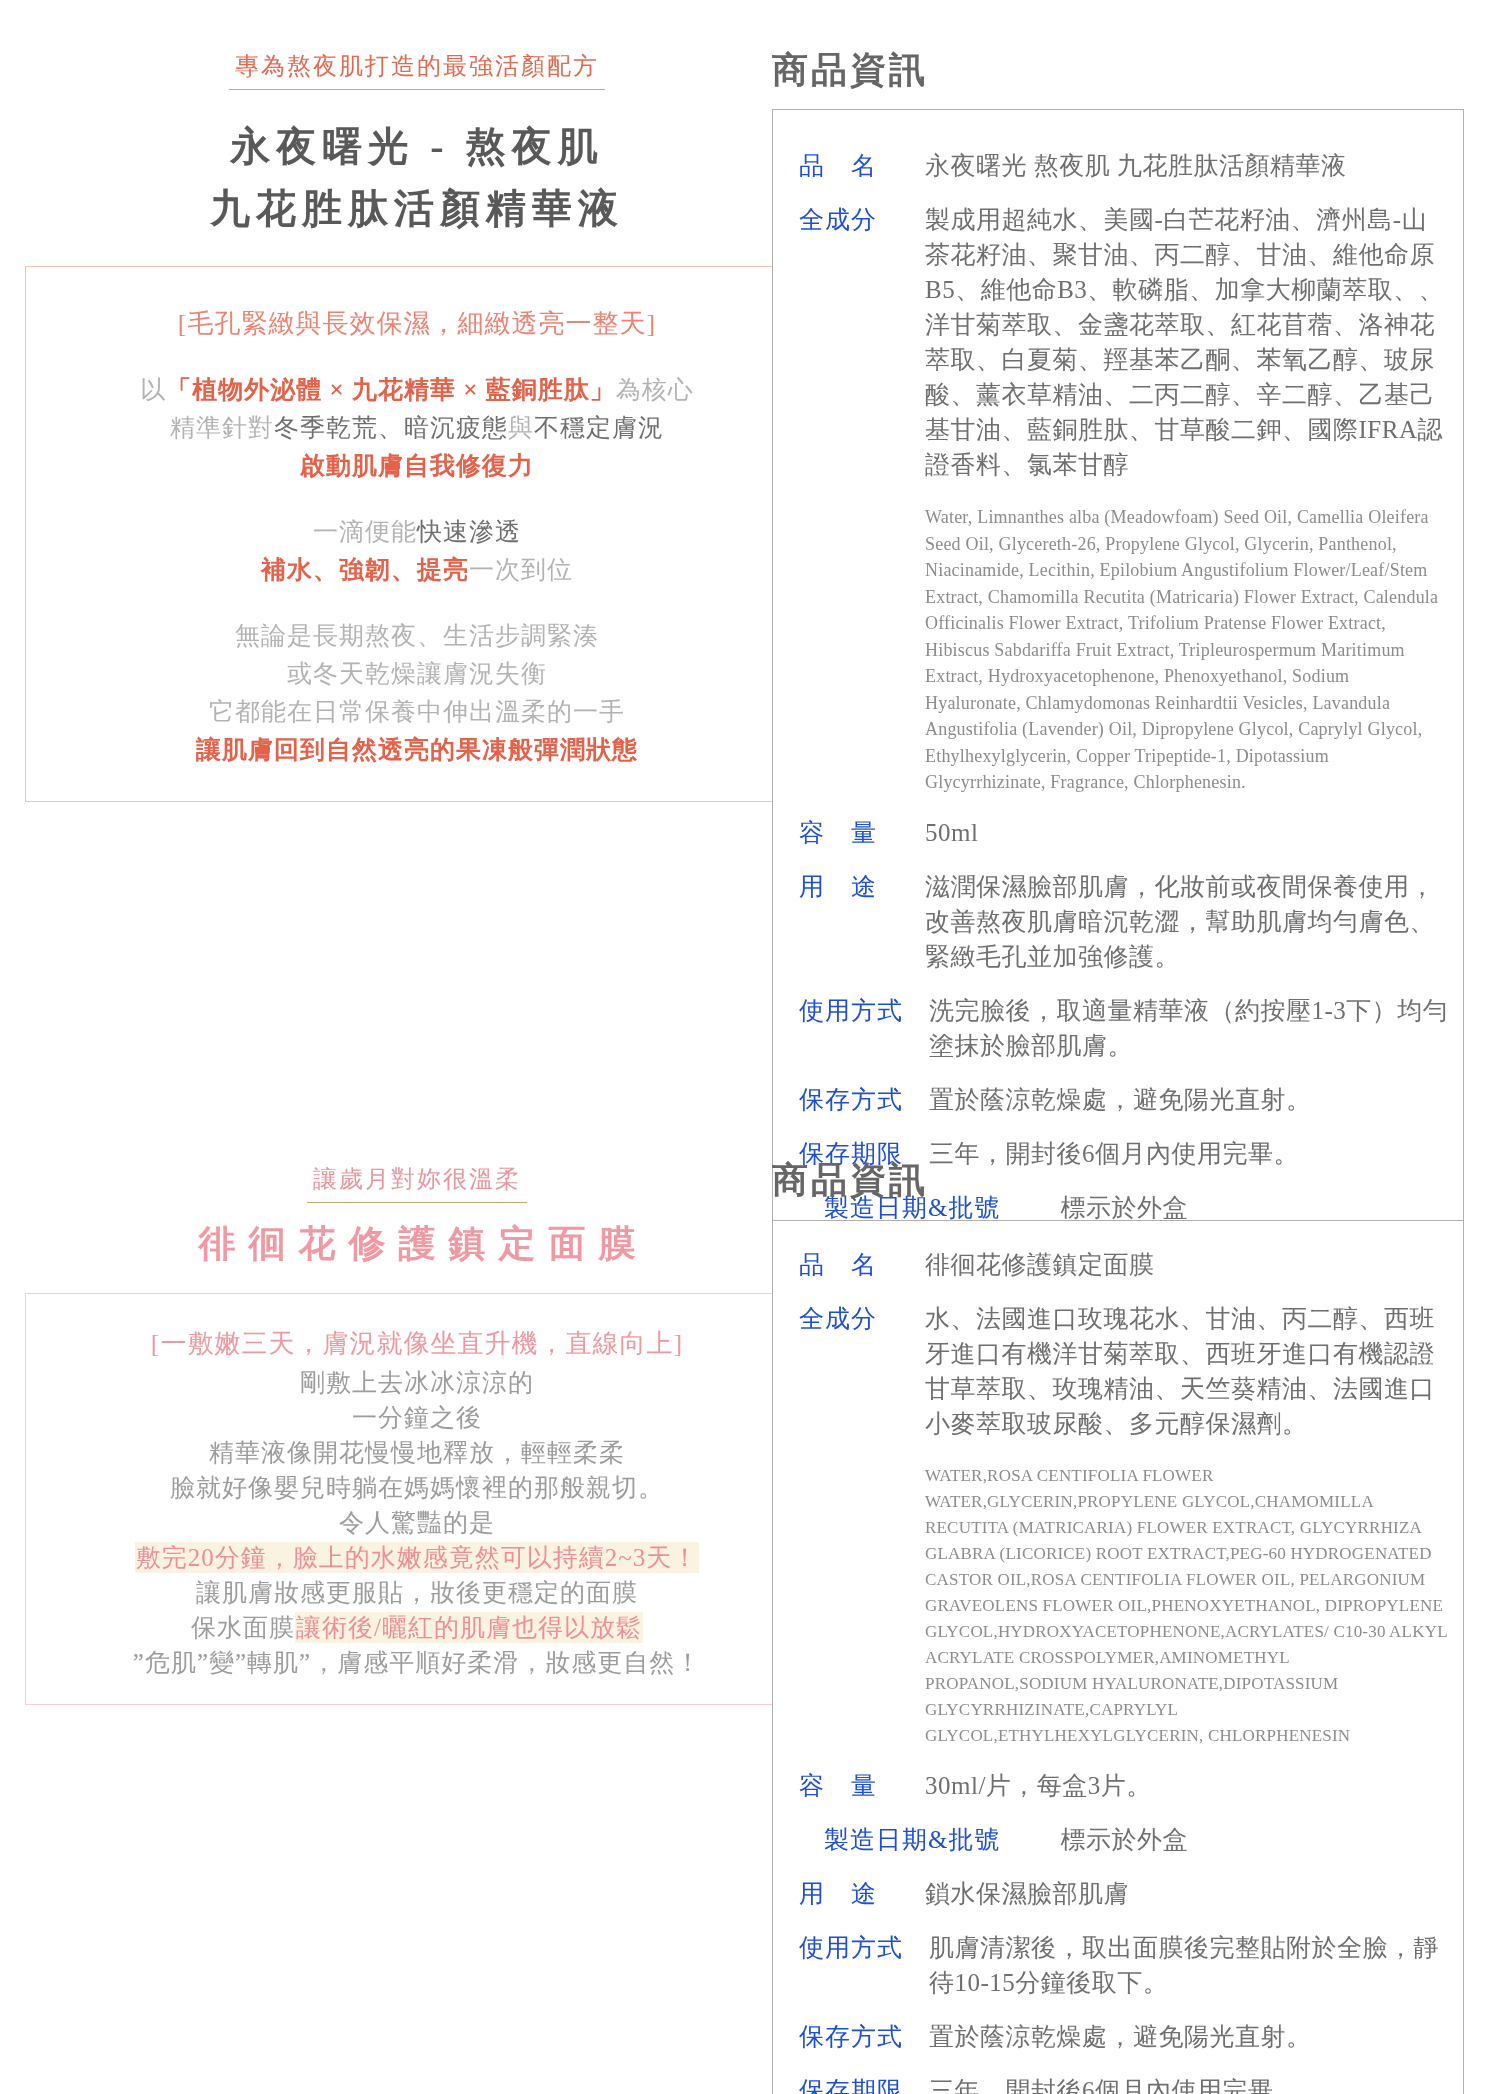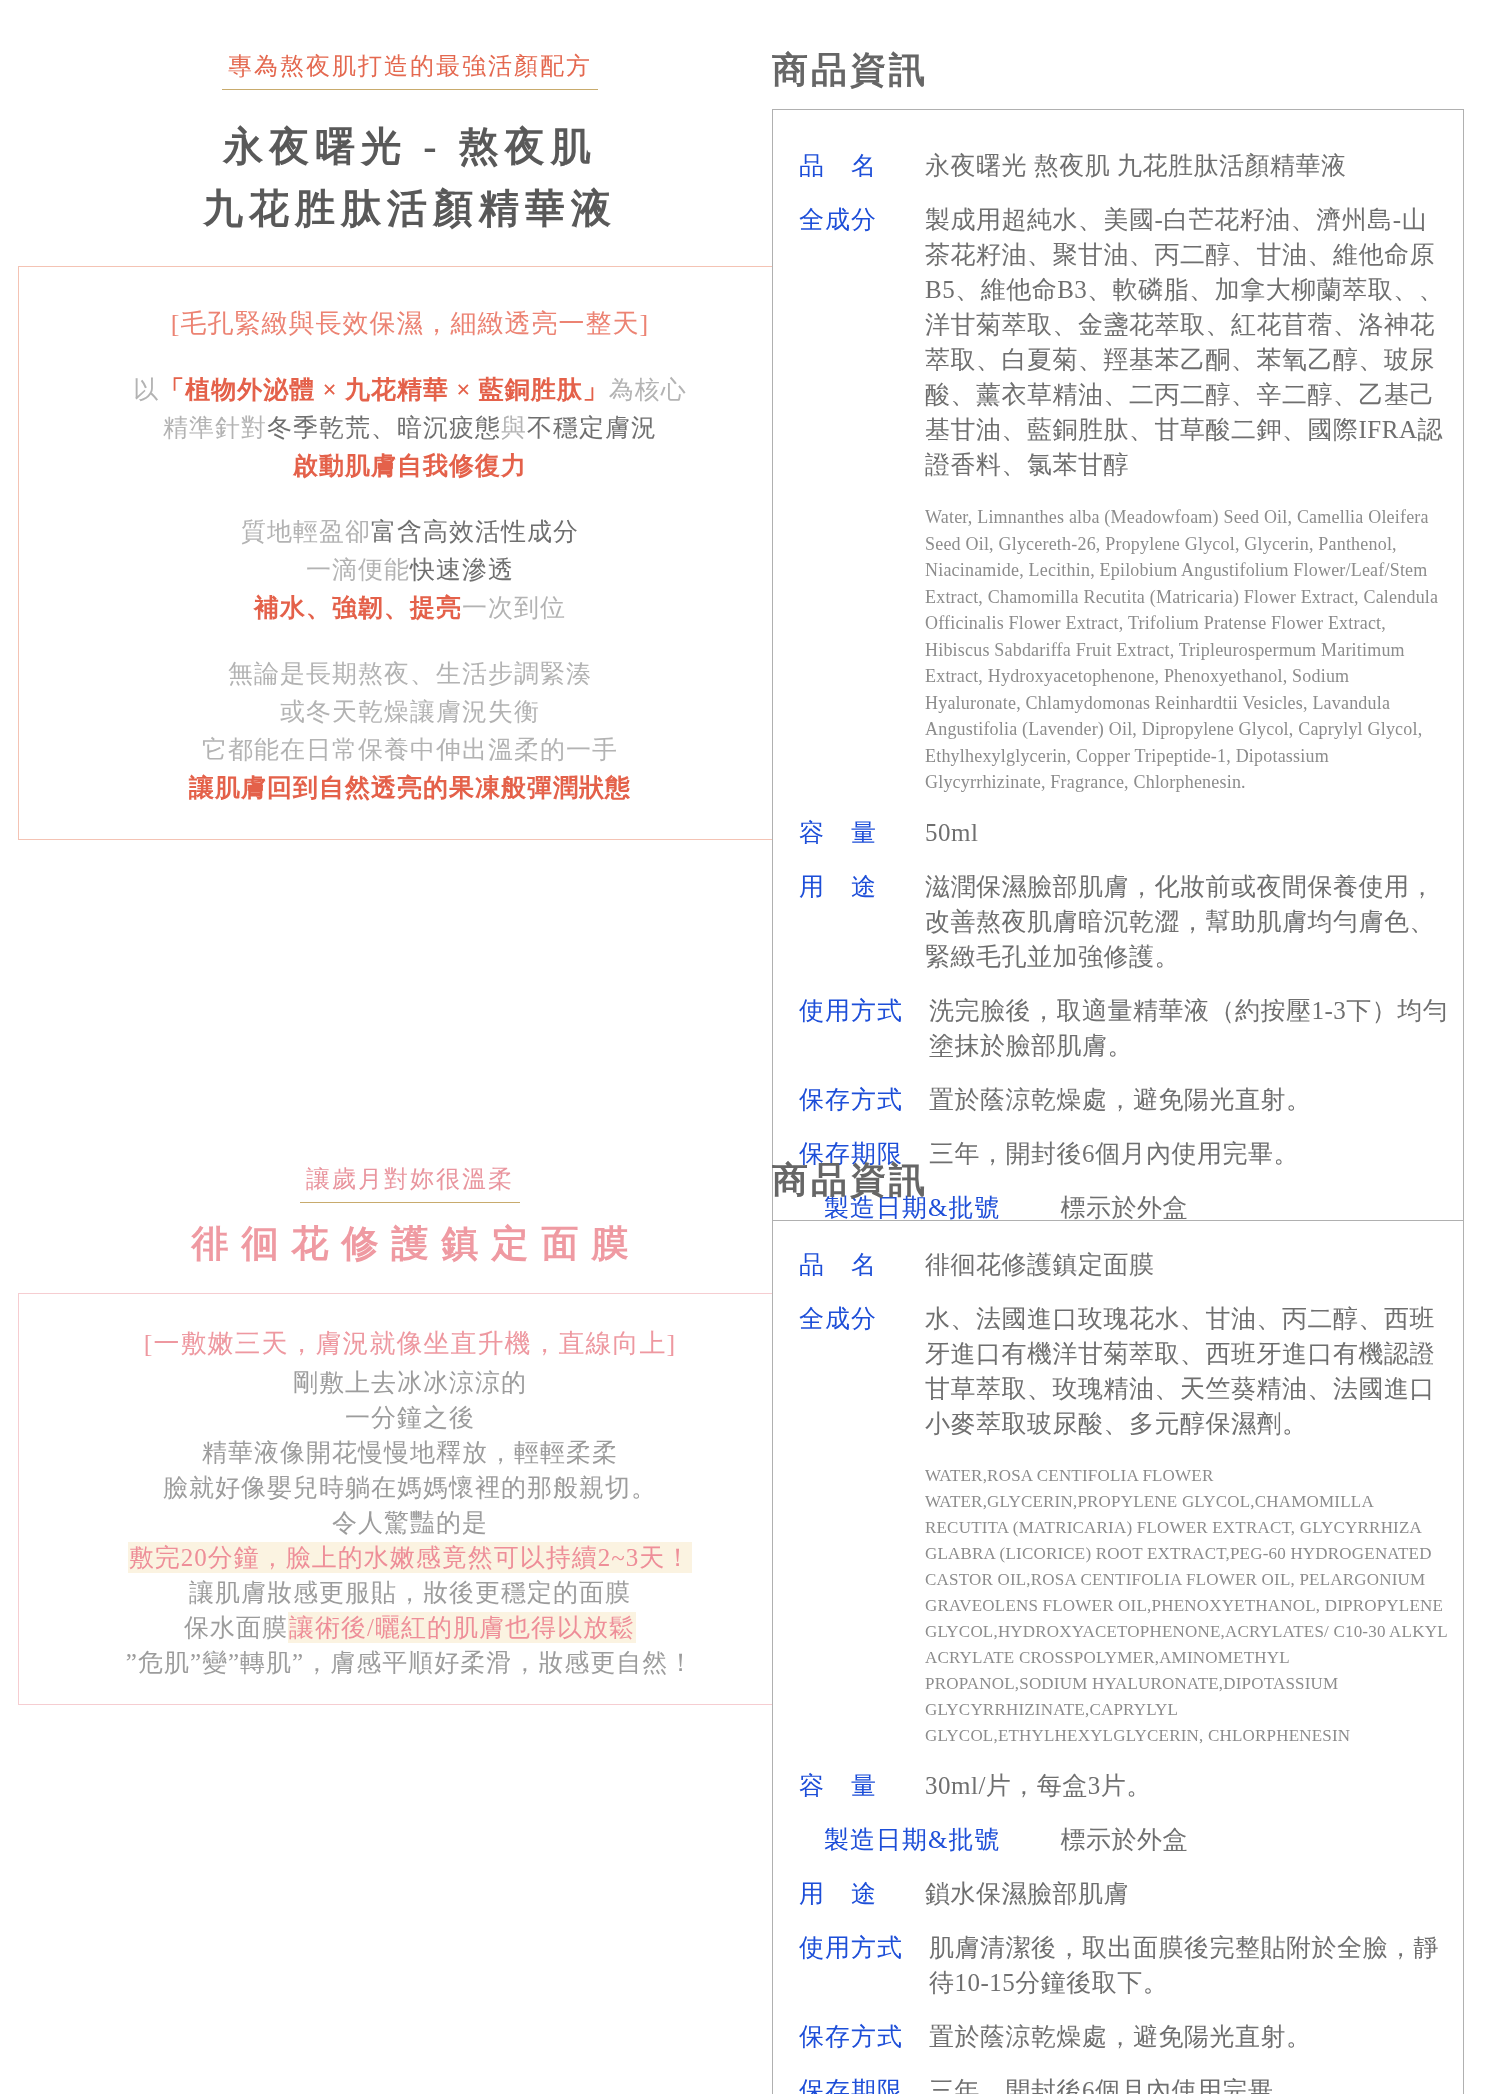--- a/index.html
+++ b/index.html
@@ -1,21 +1,21 @@
 <!DOCTYPE html>
 <html><head>
 <meta charset="utf-8">
 <style>
   * { margin:0; padding:0; box-sizing:border-box; }
   body {
     width:1500px; height:2094px; position:relative; background:#ffffff;
     font-family:"Liberation Serif","DejaVu Serif",serif; color:#6f6f6f;
   }
   
-  .marketing { position:absolute; left:18px; width:784px; text-align:center; }
+  .marketing { position:absolute; left:25px; width:784px; text-align:center; }
   .sec-serum-left { top:50px; }
   .sec-mask-left  { top:1163px; }
   .eyebrow {
     display:inline-block; font-size:24px; letter-spacing:2px;
     padding:0 6px 7px; border-bottom:1px solid #c8ab6d;
   }
   .sec-serum-left .eyebrow { color:#e4684f; }
   .sec-mask-left  .eyebrow { color:#e9959e; }
   .main-title { margin-top:26px; font-size:40px; color:#595959; letter-spacing:6px; line-height:62px; }
   .mask-title { margin-top:18px; font-size:37px; color:#ef9aa2; letter-spacing:13px; line-height:46px; text-indent:13px; }
@@ -68,21 +68,20 @@
   <div class="copy-box">
       <div class="copy-para">
         <div class="copy-line"><span class="seg-salmon">[毛孔緊緻與長效保濕，細緻透亮一整天]</span></div>
       </div>
       <div class="copy-para">
         <div class="copy-line"><span class="seg-light">以</span><span class="seg-accent">「植物外泌體 × 九花精華 × 藍銅胜肽」</span><span class="seg-light">為核心</span></div>
         <div class="copy-line"><span class="seg-light">精準針對</span><span class="seg-dark">冬季乾荒、暗沉疲態</span><span class="seg-light">與</span><span class="seg-dark">不穩定膚況</span></div>
         <div class="copy-line"><span class="seg-accent">啟動肌膚自我修復力</span></div>
       </div>
       <div class="copy-para">
-        <div class="copy-line"><span class="seg-light">質地輕盈卻</span><span class="seg-dark">富含高效活性成分</span></div>
         <div class="copy-line"><span class="seg-light">一滴便能</span><span class="seg-dark">快速滲透</span></div>
         <div class="copy-line"><span class="seg-accent">補水、強韌、提亮</span><span class="seg-light">一次到位</span></div>
       </div>
       <div class="copy-para">
         <div class="copy-line"><span class="seg-light">無論是長期熬夜、生活步調緊湊</span></div>
         <div class="copy-line"><span class="seg-light">或冬天乾燥讓膚況失衡</span></div>
         <div class="copy-line"><span class="seg-light">它都能在日常保養中伸出溫柔的一手</span></div>
         <div class="copy-line"><span class="seg-accent">讓肌膚回到自然透亮的果凍般彈潤狀態</span></div>
       </div>
     </div>

